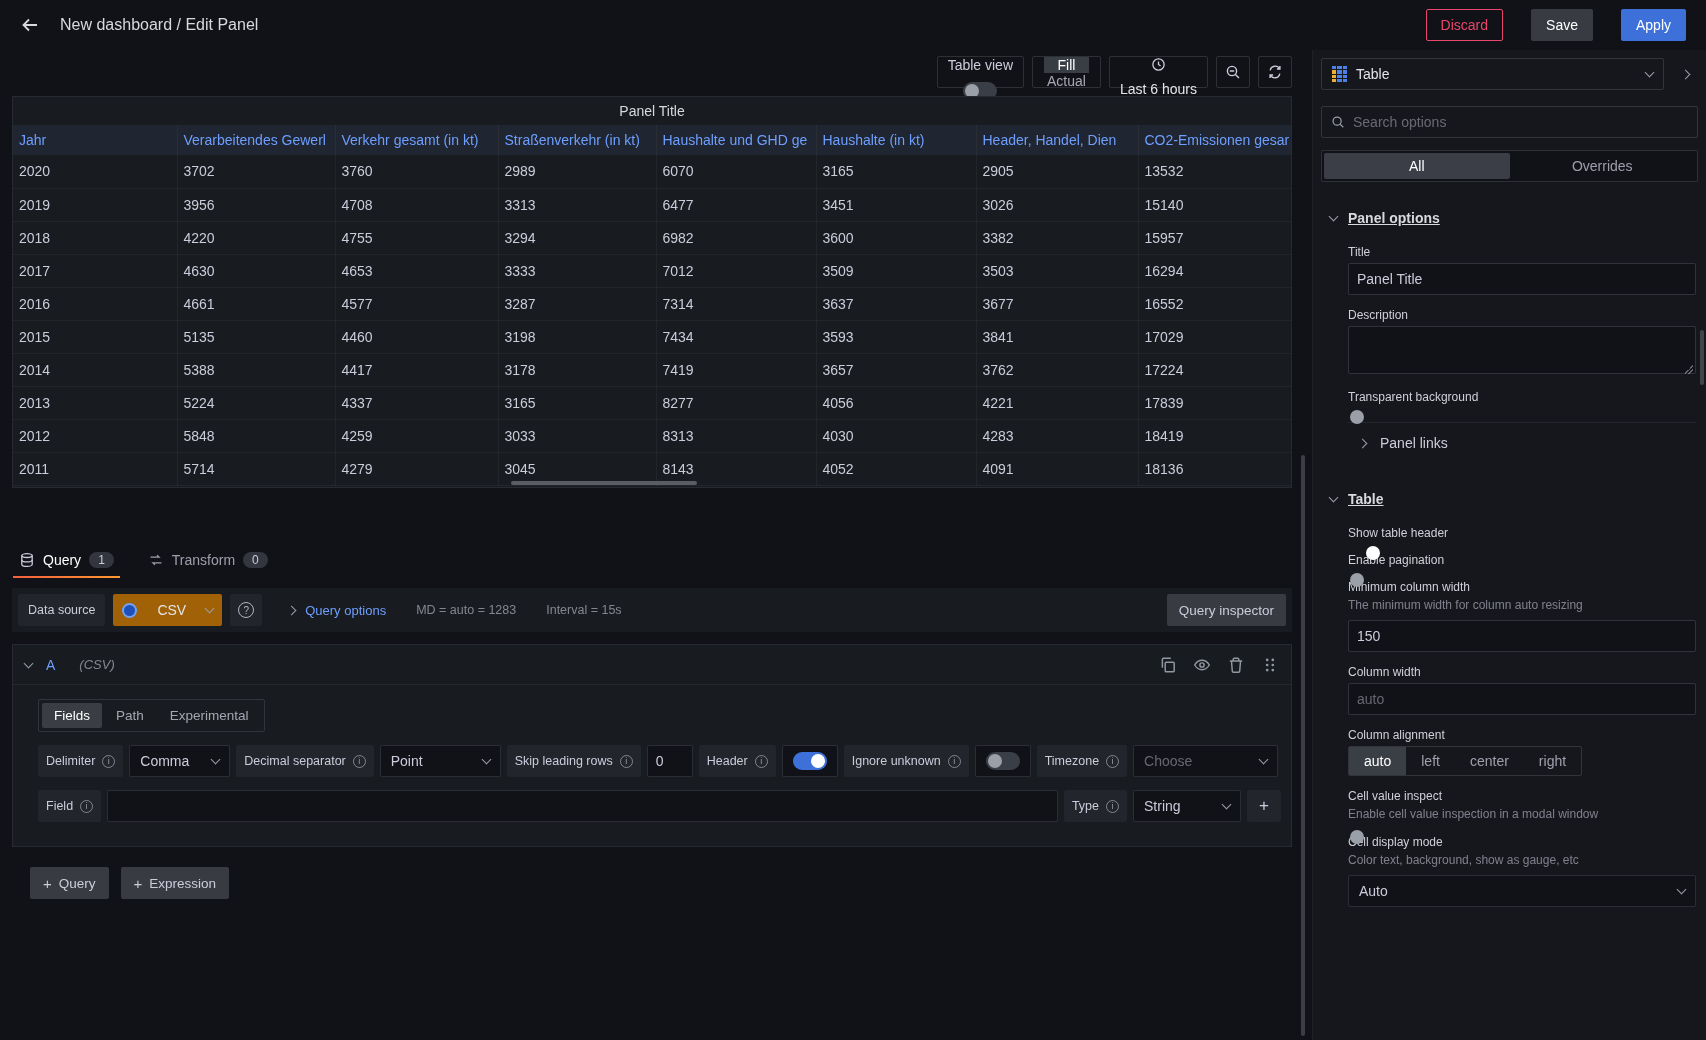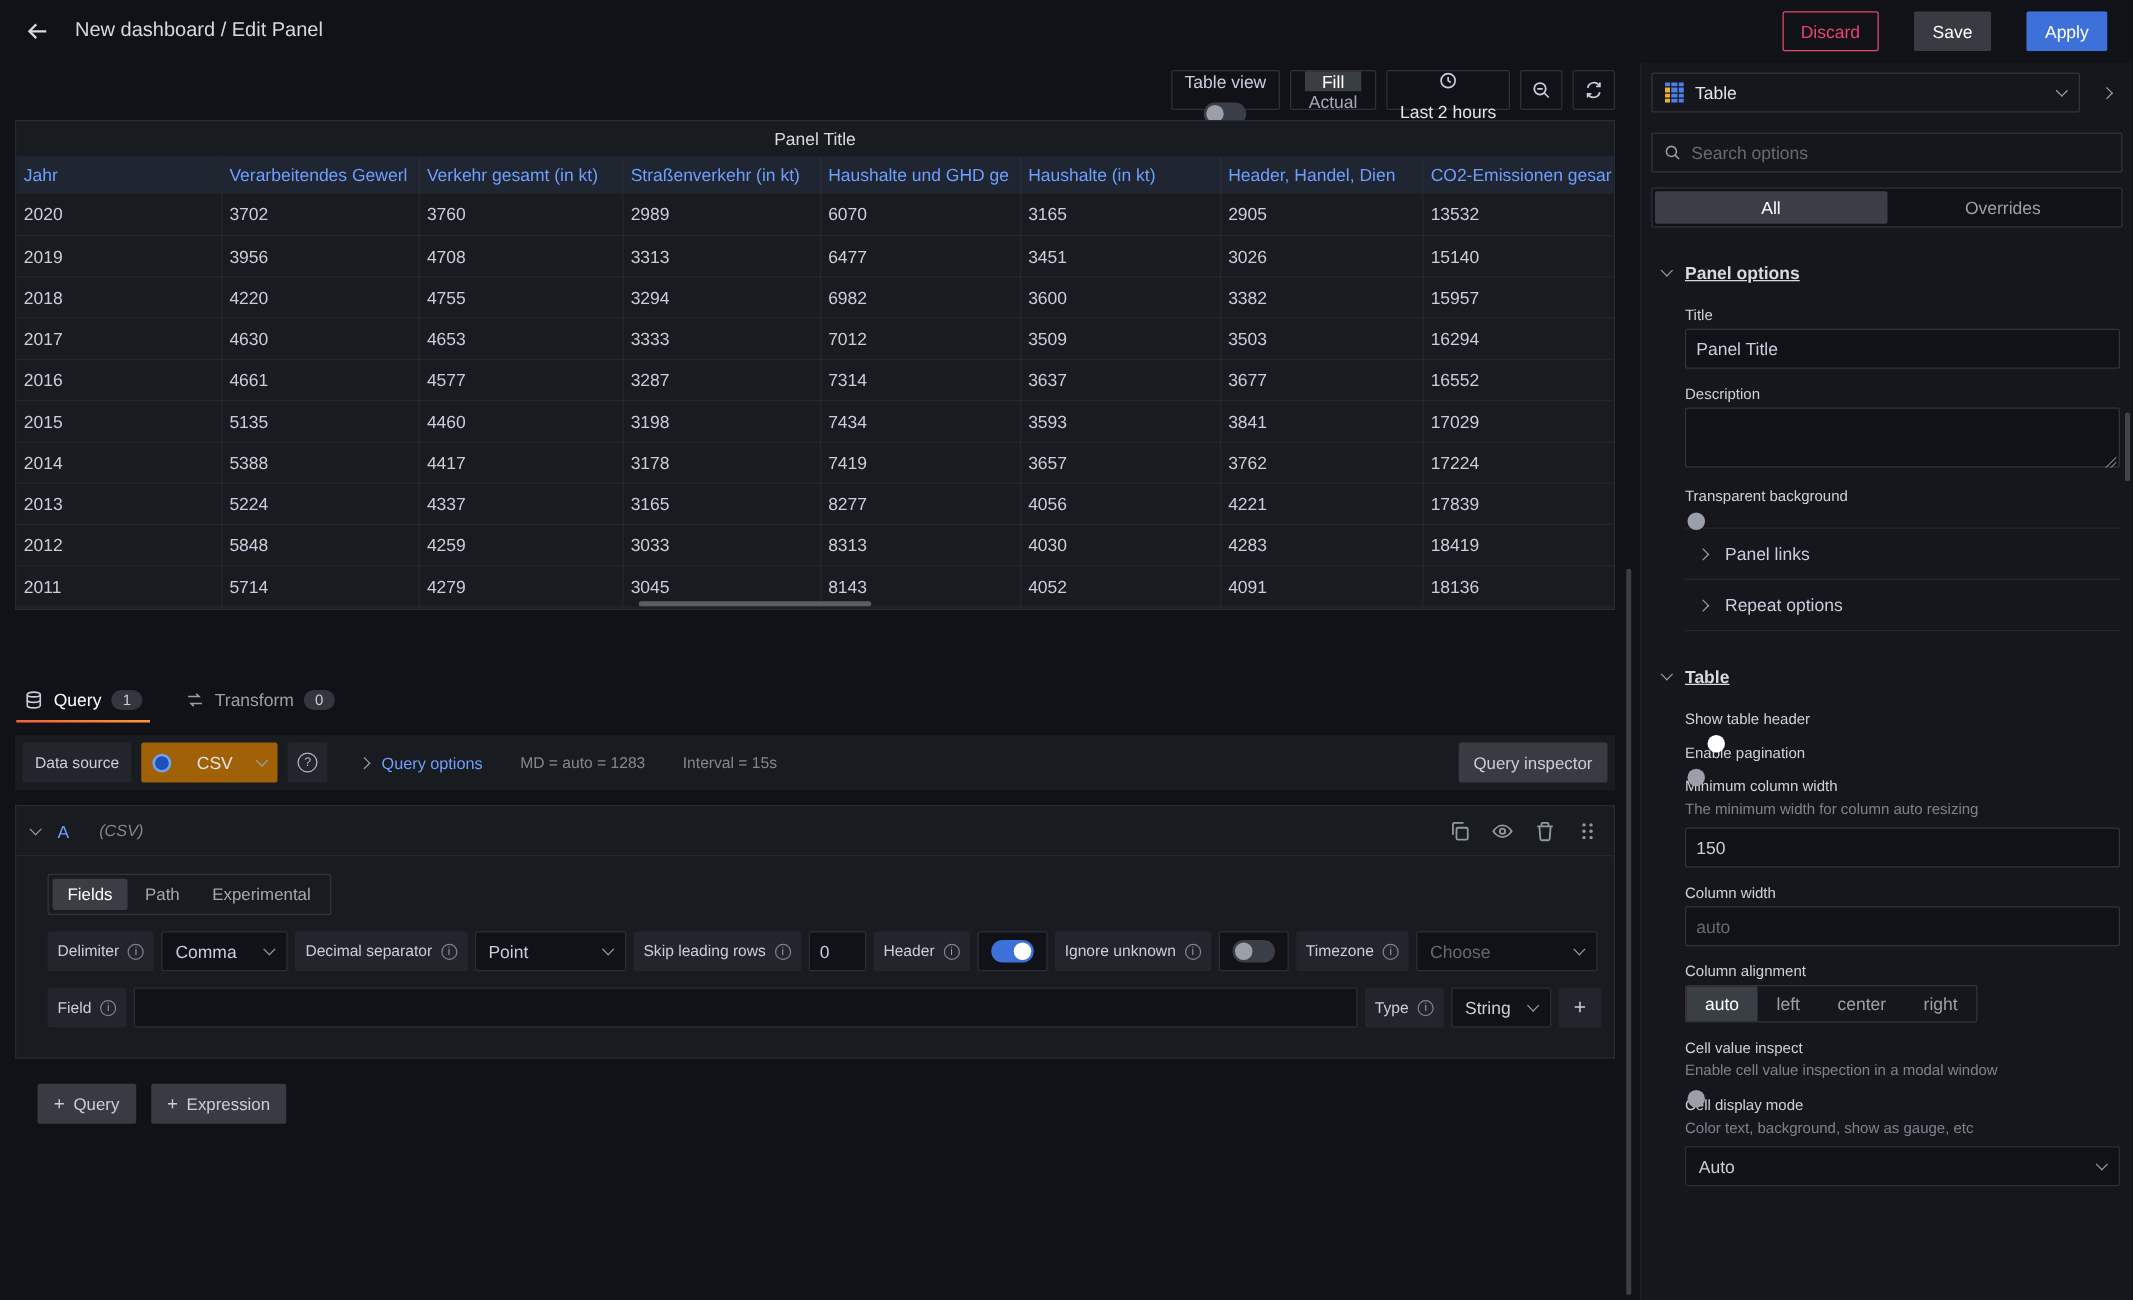--- a/index.html
+++ b/index.html
@@ -226,21 +226,21 @@
         <span class="sg active">Fill</span>
         <span class="sg">Actual</span>
       </div>
       <div class="tgroup pad">
         <span>
           <svg width="15" height="15" viewBox="0 0 16 16">
               <circle cx="8" cy="8" r="6" fill="none" stroke="currentColor" stroke-width="1.4"></circle>
               <path d="M8 4.8V8l2.2 1.6" fill="none" stroke="currentColor" stroke-width="1.4"></path>
             </svg>
         </span>
-        <span class="tlabel tbold">Last 2 hours</span>
+        <span class="tlabel tbold">Last 6 hours</span>
         <span class="chev down graychev"></span>
       </div>
       <span class="iconbtn">
         <span>
           <svg width="16" height="16" viewBox="0 0 16 16">
               <circle cx="7" cy="7" r="4.6" fill="none" stroke="currentColor" stroke-width="1.4"></circle>
               <path d="M4.8 7h4.4M10.4 10.4L14 14" stroke="currentColor" stroke-width="1.4" fill="none"></path>
             </svg>
         </span>
       </span>
@@ -522,21 +522,21 @@
         <div class="optrow">
           <span class="ilabel">
             <span>Field</span>
             <span class="info-ico"></span>
           </span>
           <input class="tin" style="flex: 1 1 0%;" value="">
           <span class="ilabel">
             <span>Type</span>
             <span class="info-ico"></span>
           </span>
-          <span class="sel" style="width:80px">
+          <span class="sel" style="width:108px">
             <span>String</span>
             <span class="chev down"></span>
           </span>
           <span class="plusbtn"></span>
         </div>
       </div>
     </div>
 
     <div class="addrow">
       <span class="btn-add">
@@ -615,24 +615,20 @@
     <div class="opt">
       <div class="opt-label">Transparent background</div>
       <span class="switch" style="margin-top:6px"></span>
     </div>
 
     <div class="cr-wrap">
       <div class="collapse-row">
         <span class="chev right"></span>
         <span class="cl">Panel links</span>
       </div>
-      <div class="collapse-row last">
-        <span class="chev right"></span>
-        <span class="cl">Repeat options</span>
-      </div>
     </div>
 
     <div class="sect-head">
       <span class="chev down"></span>
       <span class="st">Table</span>
     </div>
 
     <div class="opt">
       <div class="opt-label">Show table header</div>
       <span class="switch on" style="margin-top:6px"></span>

